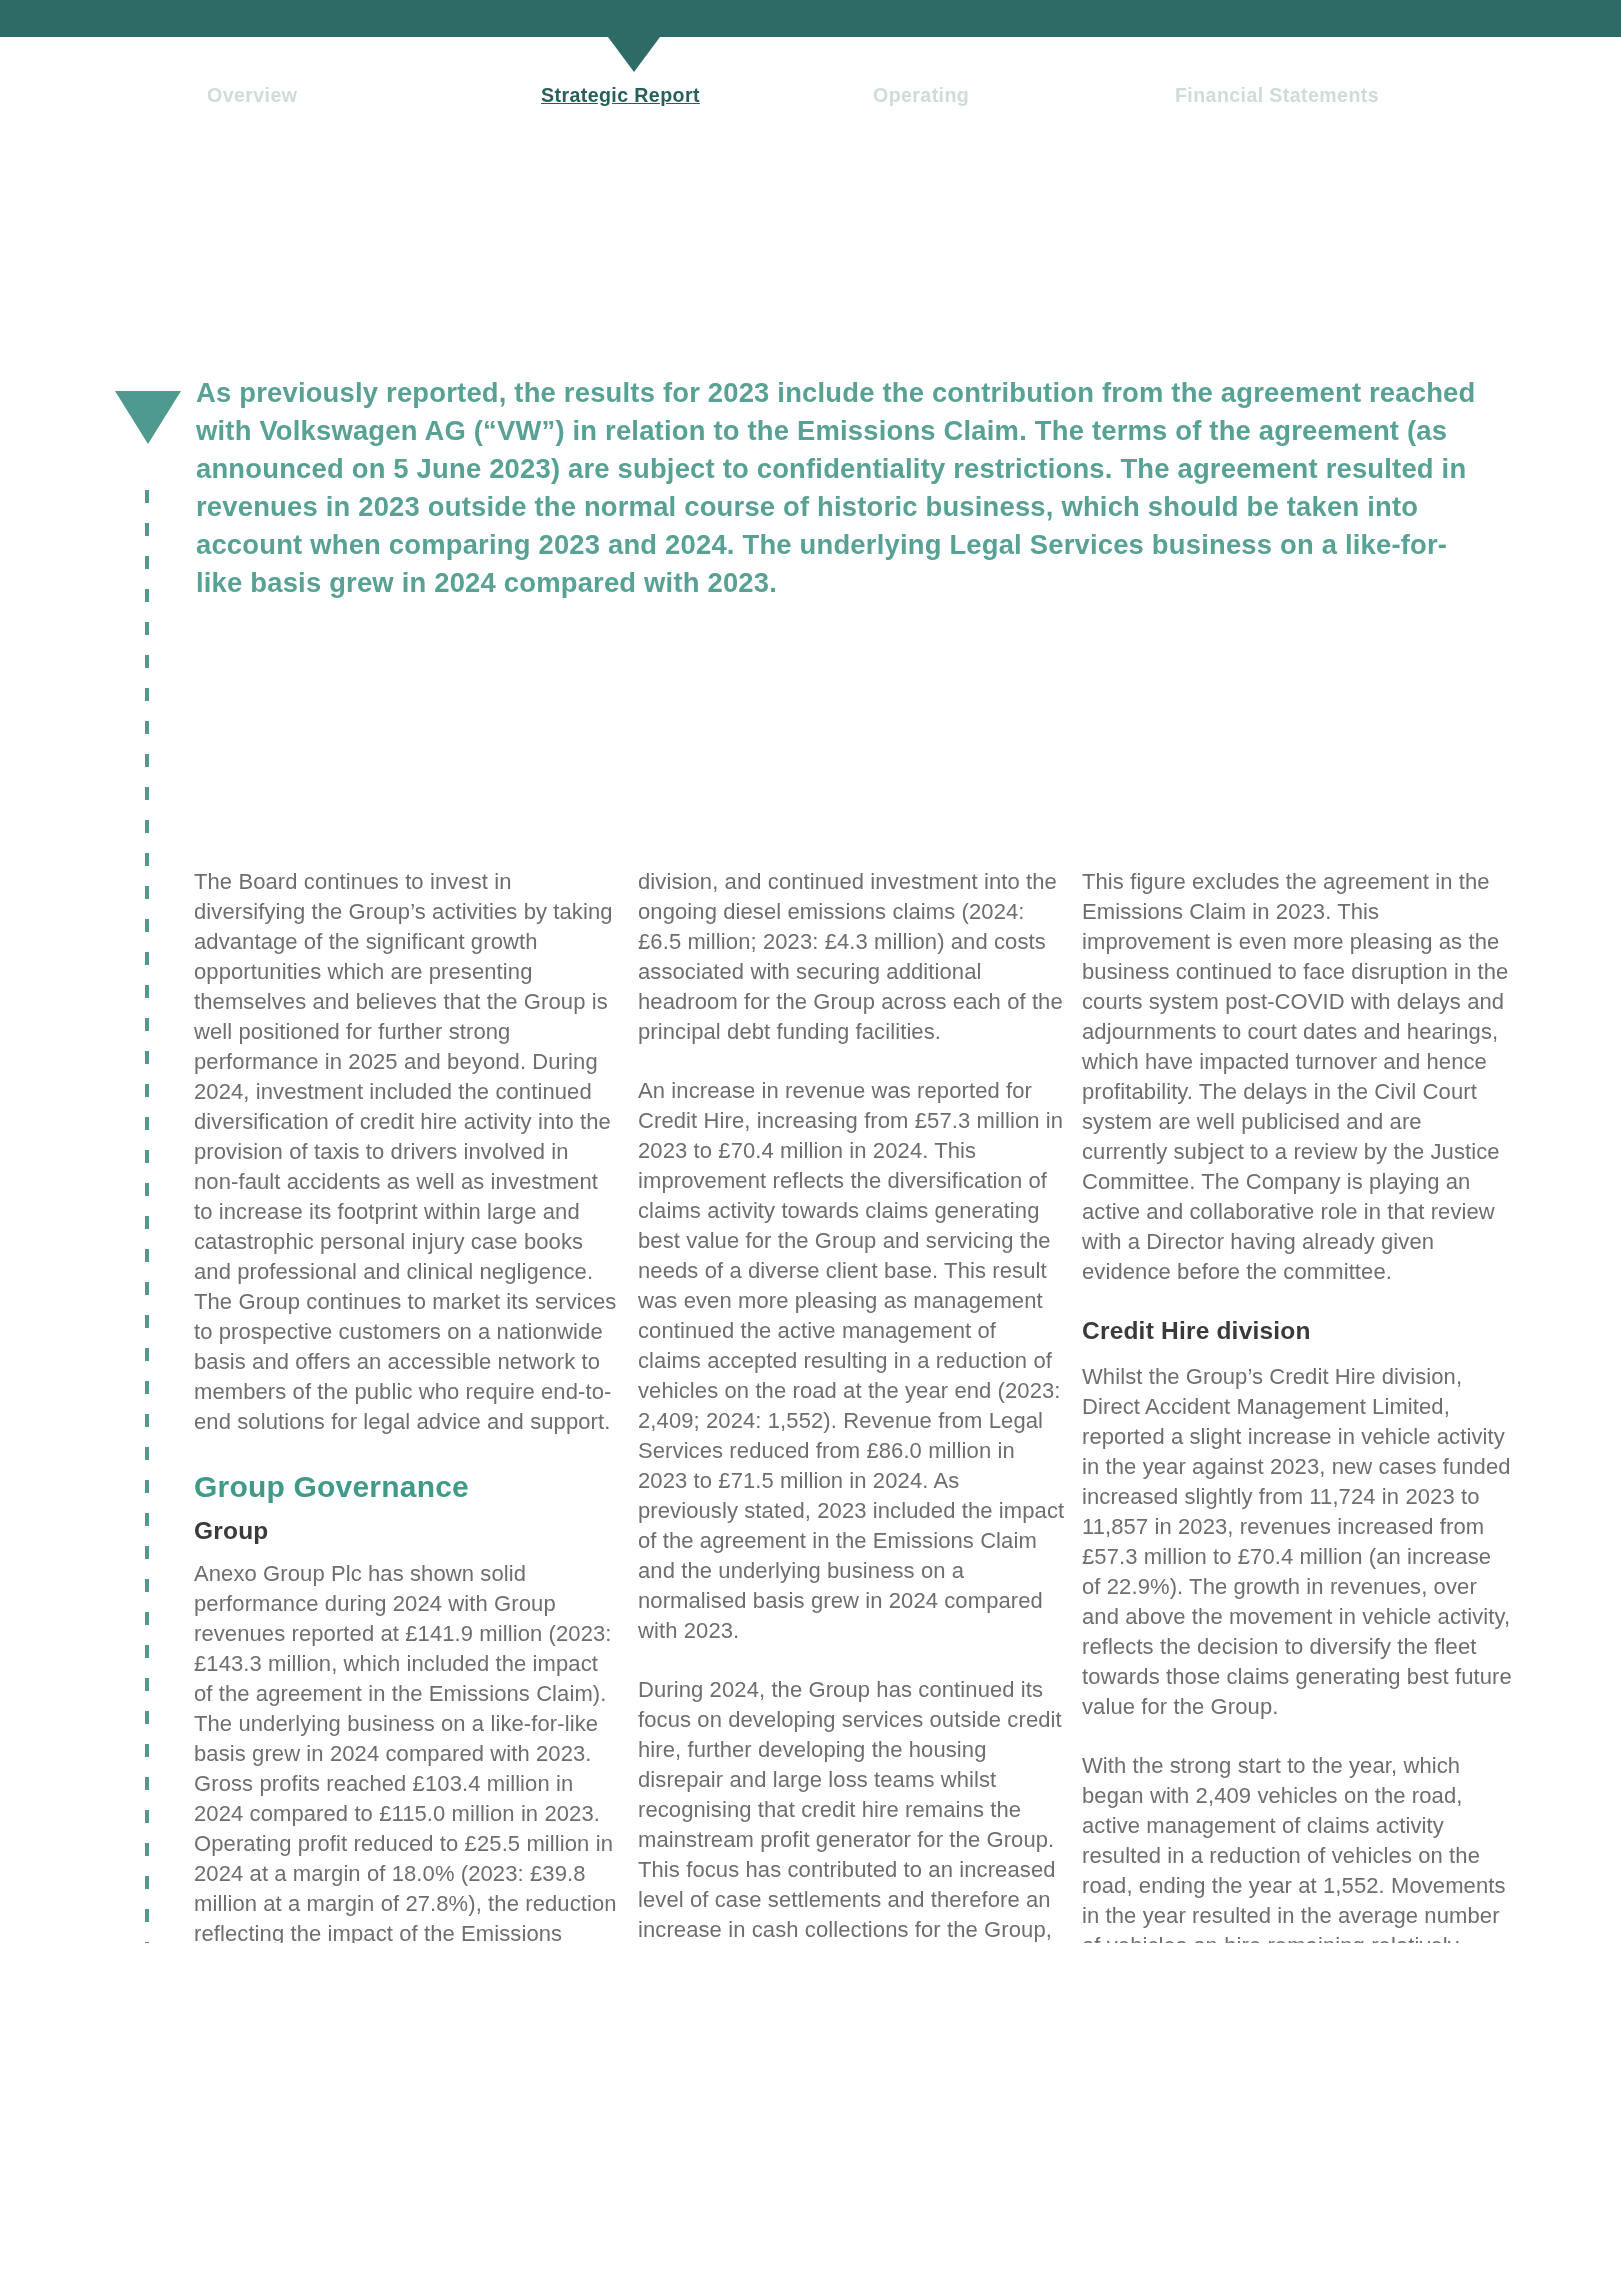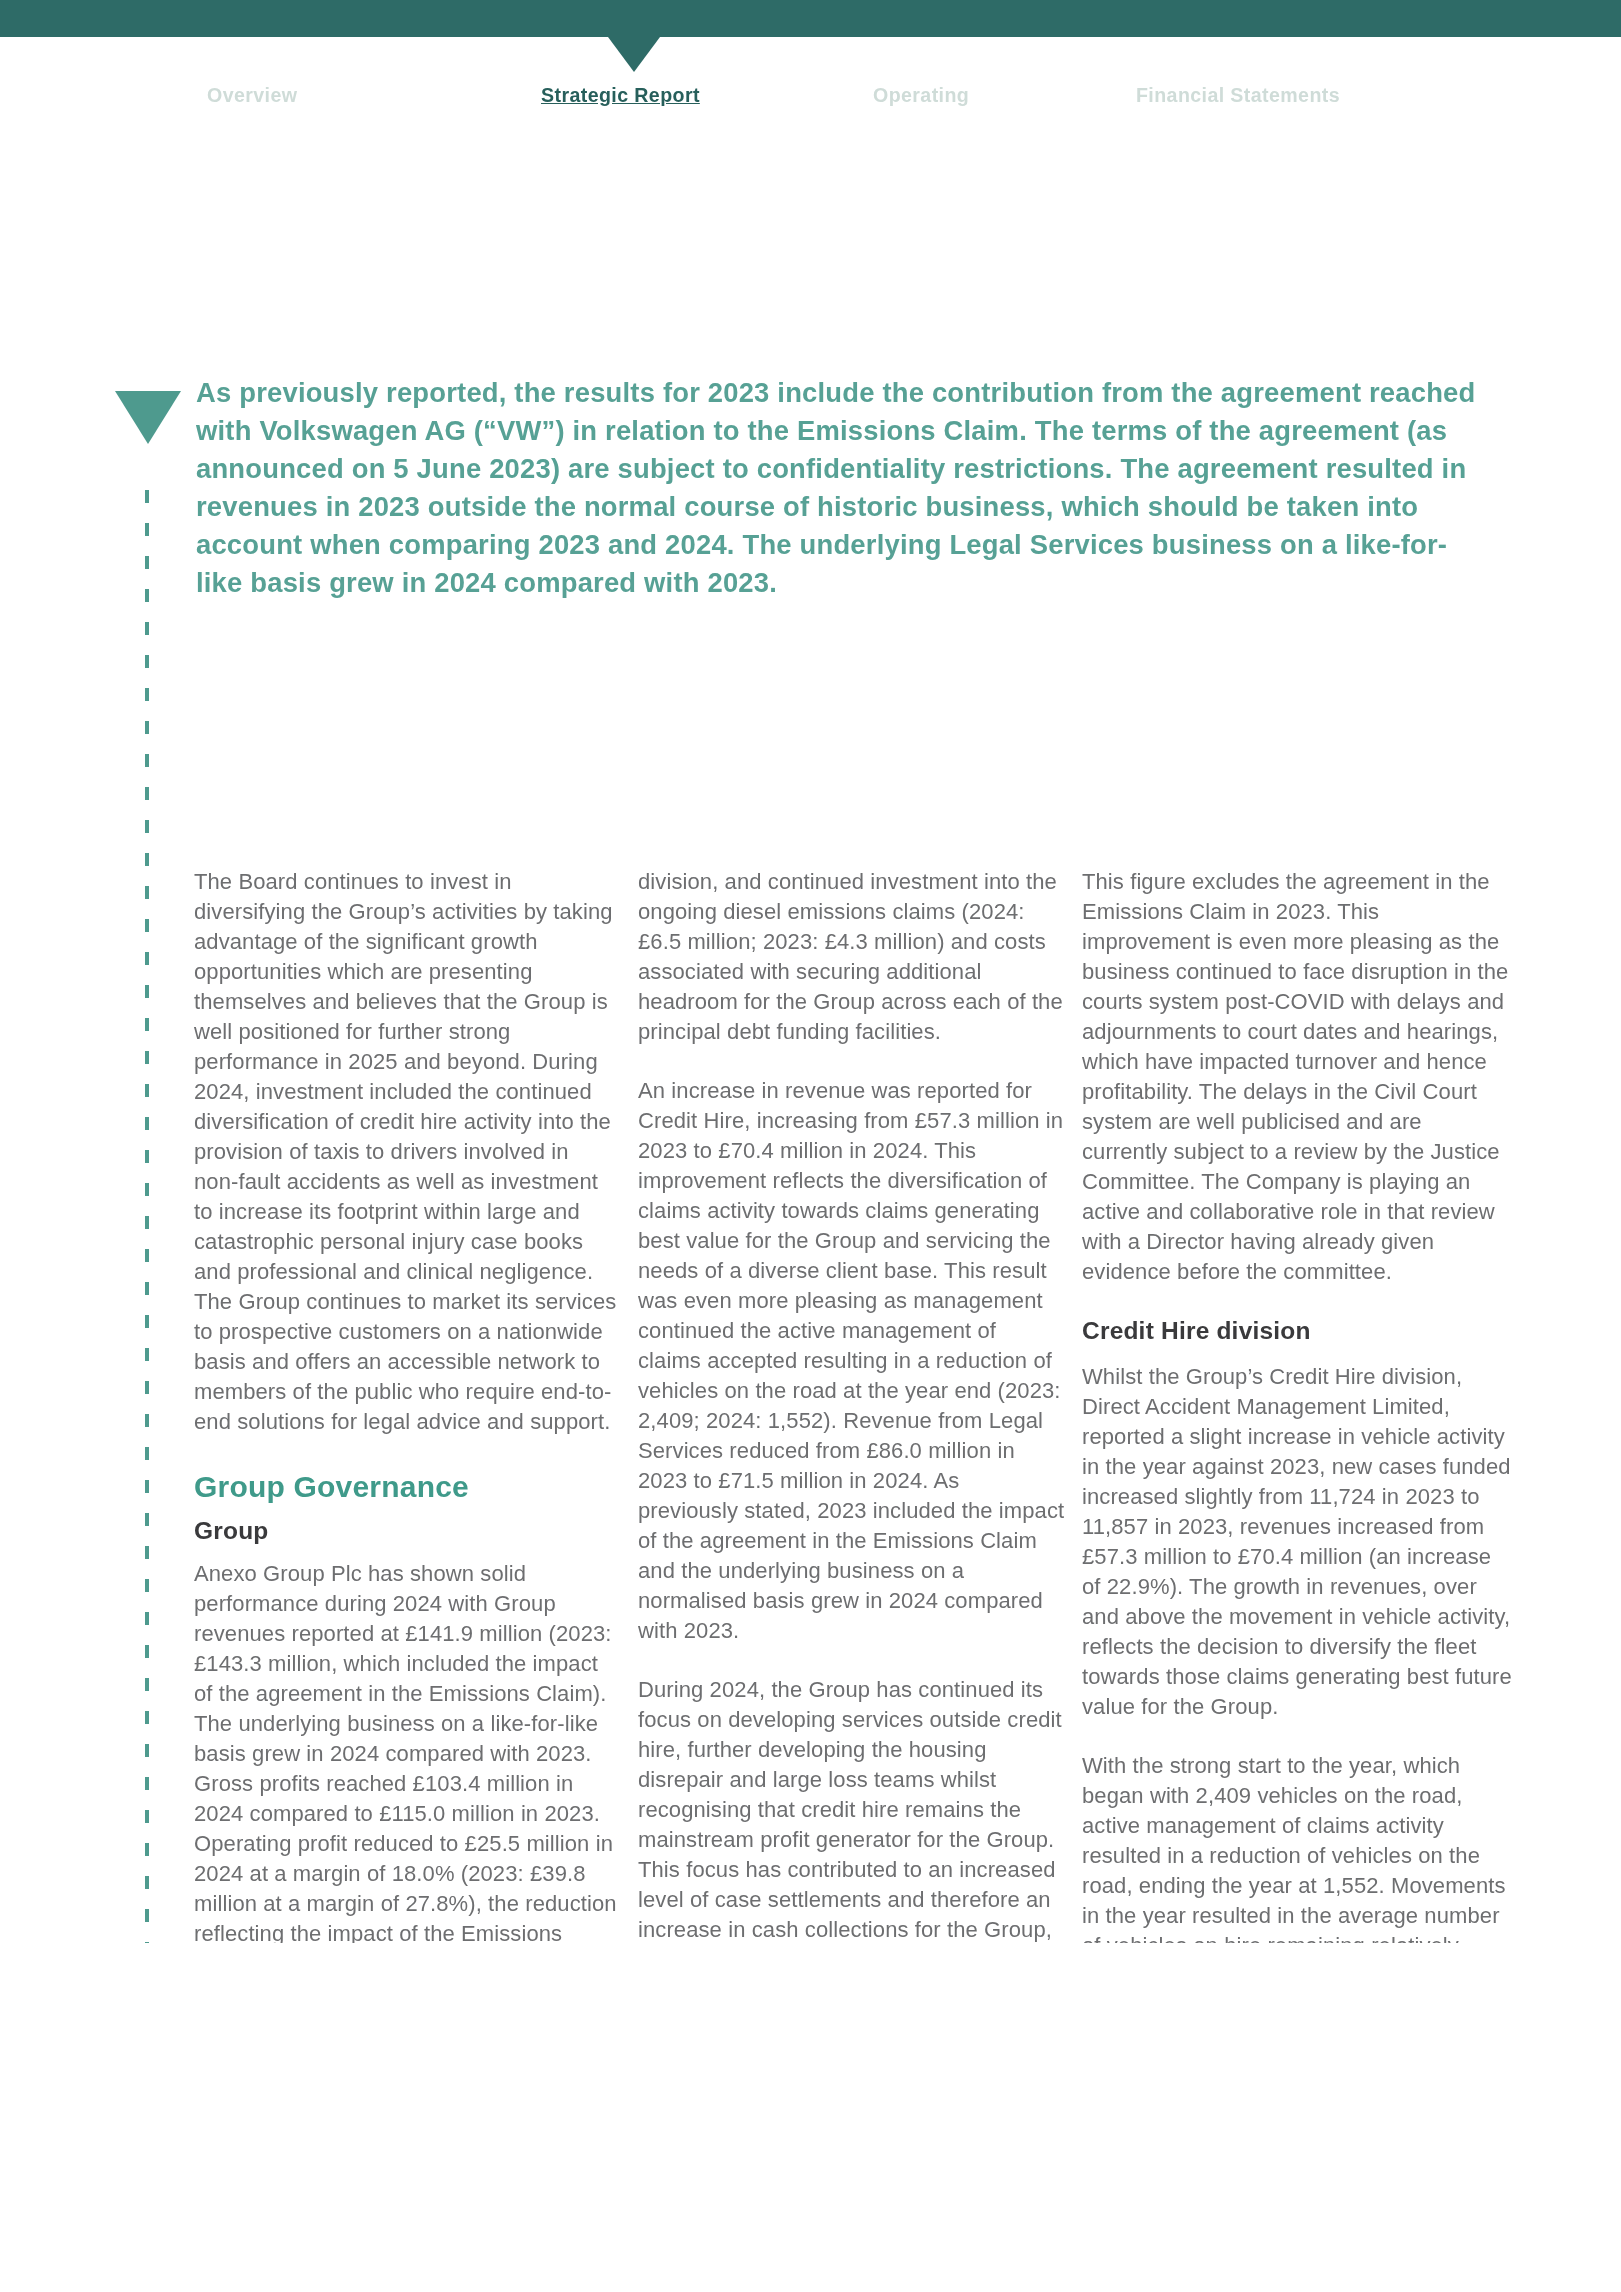--- a/index.html
+++ b/index.html
@@ -103,21 +103,21 @@
 
 <div class="page">
 
   <div class="topbar"></div>
   <div class="topbar-pointer"></div>
 
   <nav>
     <span class="nav-item" style="left:207px">Overview</span>
     <span class="nav-item active" style="left:541px">Strategic Report</span>
     <span class="nav-item" style="left:873px">Operating</span>
-    <span class="nav-item" style="left:1136px">Financial Statements</span>
+    <span class="nav-item" style="left:1175px">Financial Statements</span>
   </nav>
 
   <div class="intro-marker"></div>
   <div class="dashed-rule"></div>
 
   <p class="intro">As previously reported, the results for 2023 include the contribution from the agreement reached with Volkswagen AG (“VW”) in relation to the Emissions Claim. The terms of the agreement (as announced on 5 June 2023) are subject to confidentiality restrictions. The agreement resulted in revenues in 2023 outside the normal course of historic business, which should be taken into account when comparing 2023 and 2024. The underlying Legal Services business on a like-for-like basis grew in 2024 compared with 2023.</p>
 
   <section class="col col1">
     <p class="body">The Board continues to invest in diversifying the Group’s activities by taking advantage of the significant growth opportunities which are presenting themselves and believes that the Group is well positioned for further strong performance in 2025 and beyond. During 2024, investment included the continued diversification of credit hire activity into the provision of taxis to drivers involved in non-fault accidents as well as investment to increase its footprint within large and catastrophic personal injury case books and professional and clinical negligence. The Group continues to market its services to prospective customers on a nationwide basis and offers an accessible network to members of the public who require end-to-end solutions for legal advice and support.</p>
     <h2 class="section-heading">Group Governance</h2>

